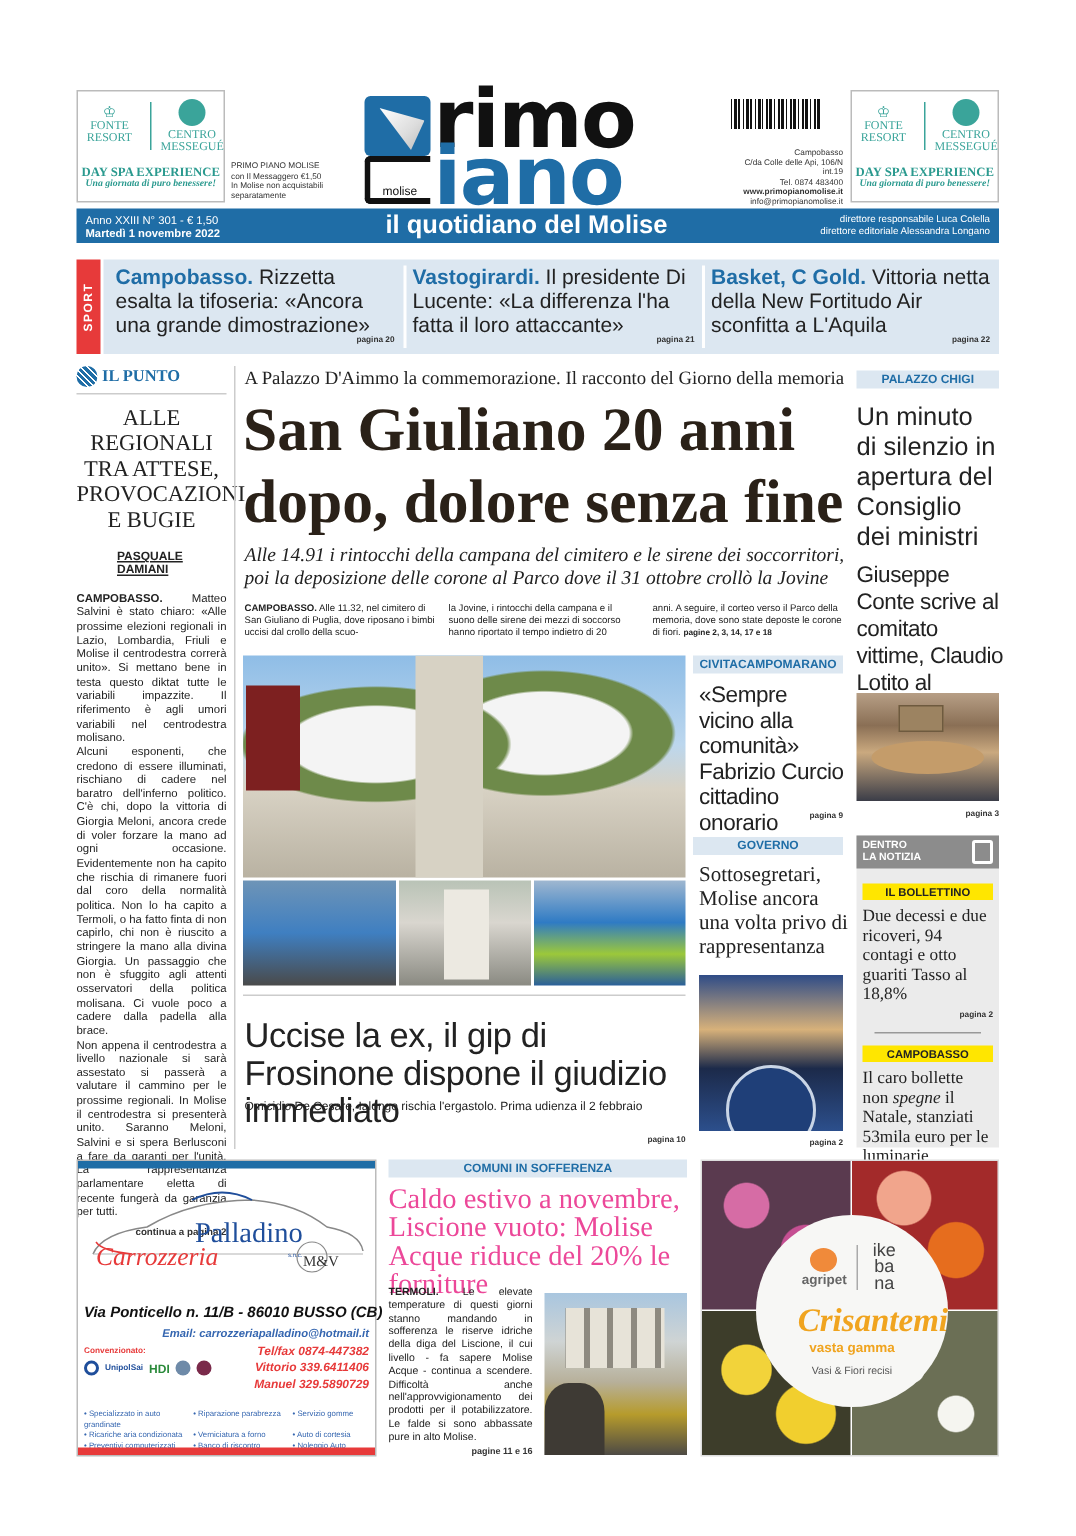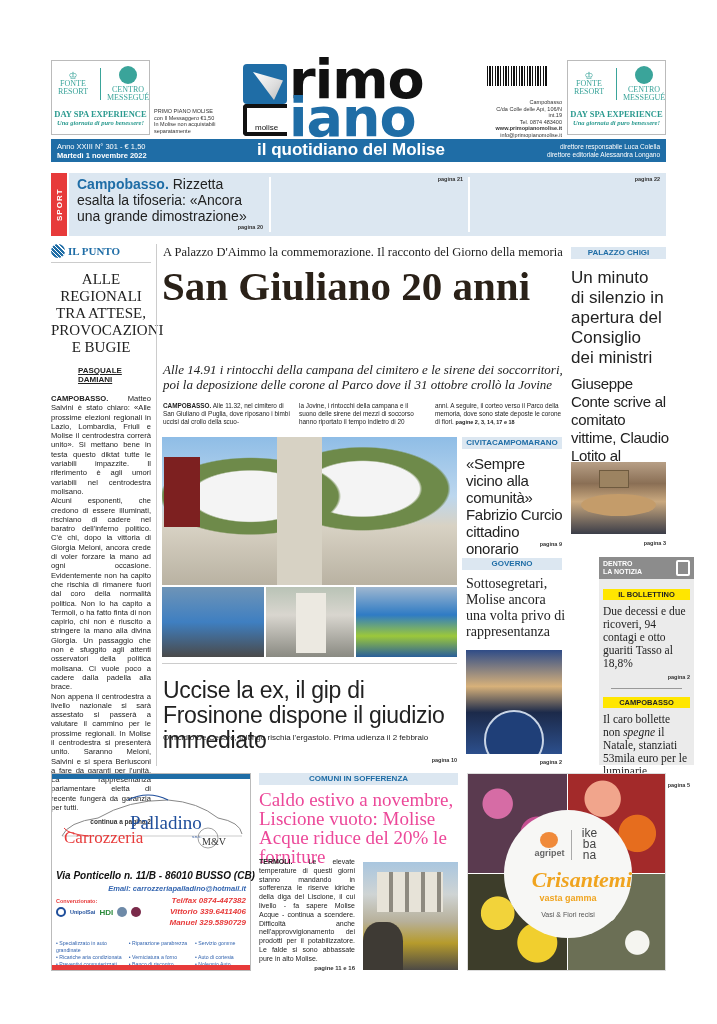--- a/index.html
+++ b/index.html
@@ -67,34 +67,34 @@
   .ph-dam { background: linear-gradient(180deg, #a9c6df 0%, #cfd4d4 30%, #b7b09a 55%, #b69b2c 75%, #4d4a45 100%); }
 
   .label-blue { background: #dce7f1; color: #1f6da6; font-weight: bold; font-size: 8px; text-align: center; line-height: 12px; }
   .label-yellow { background: #ffe600; color: #222; font-weight: bold; font-size: 7.5px; text-align: center; line-height: 11px; }
 
   .side-title { font-size: 17px; line-height: 20px; color: #222; }
   .side-sub { font-size: 15px; line-height: 18px; color: #222; letter-spacing: -0.3px; }
   .mid-title { font-size: 15px; line-height: 17px; color: #222; letter-spacing: -0.3px; }
   .serif-title { font-family: "Liberation Serif", serif; font-size: 14px; line-height: 16px; color: #222; }
 
-  .dentro { background: #ebebeb; margin-left: 28px; }
+  .dentro { background: #ebebeb; }
   .dentro-head { background: #8c8c8c; color: #fff; font-size: 7px; font-weight: bold; line-height: 8px; padding: 3px 4px; position: relative; height: 22px; }
   .dentro-logo { position: absolute; right: 4px; top: 3px; width: 14px; height: 16px; border: 2px solid #fff; border-radius: 2px; }
   .dentro-text { font-family: "Liberation Serif", serif; font-size: 11.5px; line-height: 13px; color: #222; }
   .dentro-text i { font-style: italic; }
 
   .uccise { font-size: 23px; line-height: 25px; color: #222; letter-spacing: -0.3px; }
   .uccise-sub { font-size: 8.5px; color: #222; }
 
   
   .carro { border: 1px solid #bbb; }
   .carro-topbar { background: #1f6da6; height: 5px; }
   .carro-botbar { background: #e73a3a; height: 5px; }
-  .carro-brand1 { font-family: "Liberation Serif", serif; color: #e73a3a; font-size: 17px; }
+  .carro-brand1 { font-family: "Liberation Serif", serif; color: #e73a3a; font-size: 17px; font-style: italic; }
   .carro-brand2 { font-family: "Liberation Serif", serif; color: #1f4e9b; font-size: 19px; }
   .carro-addr { font-weight: bold; font-style: italic; font-size: 10px; color: #111; white-space: nowrap; }
   .carro-email { font-style: italic; font-weight: bold; color: #3566b0; font-size: 7.5px; text-align: right; }
   .carro-red { color: #e73a3a; font-style: italic; font-weight: bold; font-size: 8px; text-align: right; line-height: 11px; }
   .carro-conv { color: #e73a3a; font-size: 5.5px; font-weight: bold; }
   .carro-list { font-size: 5.2px; color: #3566b0; line-height: 7px; }
 
   
   .flowers { overflow: hidden; }
   .fl-pink { background: radial-gradient(circle at 30% 30%, #d66ca5 0 15%, transparent 16%), radial-gradient(circle at 70% 60%, #c54f92 0 18%, transparent 19%), #5a3a4f; }
@@ -171,24 +171,26 @@
 </div>
 
 <div class="abs sport-tag" style="left:51px;top:173px;width:16px;height:63px;">SPORT</div>
 <div class="abs sport-strip" style="left:69px;top:173px;width:597px;height:63px;">
   <div class="abs" style="left:8px;top:3px;width:186px;">
     <div class="sport-item"><span class="lead">Campobasso.</span><span> Rizzetta esalta la tifoseria: «Ancora una grande dimostrazione»</span></div>
     <div class="pg">pagina 20</div>
   </div>
   <div class="abs divider-v" style="left:200px;top:4px;height:55px;"></div>
   <div class="abs" style="left:206px;top:3px;width:188px;">
+    <div class="sport-item"><span class="lead">Vastogirardi.</span><span> Il presidente Di Lucente: «La differenza l'ha fatta il loro attaccante»</span></div>
     <div class="pg">pagina 21</div>
   </div>
   <div class="abs divider-v" style="left:399px;top:4px;height:55px;"></div>
   <div class="abs" style="left:405px;top:3px;width:186px;">
+    <div class="sport-item"><span class="lead">Basket, C Gold.</span><span> Vittoria netta della New Fortitudo Air sconfitta a L'Aquila</span></div>
     <div class="pg">pagina 22</div>
   </div>
 </div>
 
 <div class="abs" style="left:51px;top:244px;width:100px;">
   <div class="punto-head">
     <span class="punto-icon"></span>
     <span>IL PUNTO</span>
   </div>
   <div style="border-top:1px solid #ccc;margin-top:4px;"></div>
@@ -199,20 +201,21 @@
   </div>
   <div class="body-text">Alcuni esponenti, che credono di essere illuminati, rischiano di cadere nel baratro dell'inferno politico. C'è chi, dopo la vittoria di Giorgia Meloni, ancora crede di voler forzare la mano ad ogni occasione. Evidentemente non ha capito che rischia di rimanere fuori dal coro della normalità politica. Non lo ha capito a Termoli, o ha fatto finta di non capirlo, chi non è riuscito a stringere la mano alla divina Giorgia. Un passaggio che non è sfuggito agli attenti osservatori della politica molisana. Ci vuole poco a cadere dalla padella alla brace.</div>
   <div class="body-text">Non appena il centrodestra a livello nazionale si sarà assestato si passerà a valutare il cammino per le prossime regionali. In Molise il centrodestra si presenterà unito. Saranno Meloni, Salvini e si spera Berlusconi a fare da garanti per l'unità. La rappresentanza parlamentare eletta di recente fungerà da garanzia per tutti.</div>
   <div class="pg" style="margin-top:6px;font-size:6.5px;">continua a pagina 2</div>
 </div>
 <div class="abs col-rule" style="left:156px;top:244px;height:522px;"></div>
 
 <div class="abs kicker" style="left:163px;top:245px;">A Palazzo D'Aimmo la commemorazione. Il racconto del Giorno della memoria</div>
 <div class="abs headline" style="left:162px;top:262px;width:405px;">
   <div>San Giuliano 20 anni</div>
+  <div>dopo, dolore senza fine</div>
 </div>
 <div class="abs subhead" style="left:163px;top:362px;width:400px;">Alle 14.91 i rintocchi della campana del cimitero e le sirene dei soccorritori, poi la deposizione delle corone al Parco dove il 31 ottobre crollò la Jovine</div>
 <div class="abs cols3" style="left:163px;top:402px;width:400px;">
   <div><b>CAMPOBASSO.</b><span> Alle 11.32, nel cimitero di San Giuliano di Puglia, dove riposano i bimbi uccisi dal crollo della scuo-</span></div>
   <div>la Jovine, i rintocchi della campana e il suono delle sirene dei mezzi di soccorso hanno riportato il tempo indietro di 20</div>
   <div><span>anni. A seguire, il corteo verso il Parco della memoria, dove sono state deposte le corone di fiori.</span> <b style="font-size:5.5px;">pagine 2, 3, 14, 17 e 18</b></div>
 </div>
 
 <div class="abs photo ph-wreath" style="left:162px;top:437px;width:295px;height:148px;">
   <div class="abs ph-banner" style="left:2px;top:20px;width:36px;height:70px;"></div>

